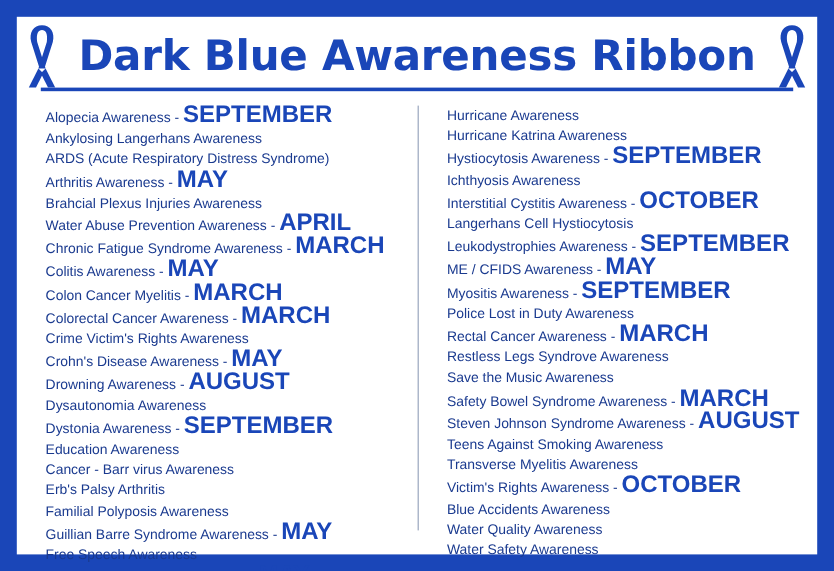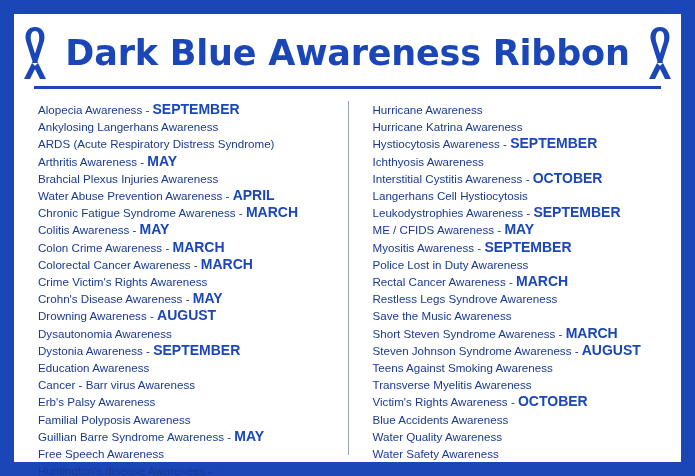--- a/index.html
+++ b/index.html
@@ -19,21 +19,21 @@
     top: 14px;
     width: 667px;
     height: 448px;
     background: #ffffff;
     box-sizing: border-box;
   }
   .header {
     display: flex;
     align-items: center;
     justify-content: center;
-    height: 72px;
+    height: 59px;
     padding: 6px 18px 0 18px;
     box-sizing: border-box;
   }
   .title {
     font-size: 35px;
     font-weight: bold;
     color: #1a46b8;
     letter-spacing: -0.2px;
     white-space: nowrap;
     padding: 0 14px;
@@ -65,21 +65,21 @@
     padding-left: 24px;
   }
   .entry {
     color: #1a3a8f;
     font-size: 11.6px;
     line-height: 17.2px;
     white-space: nowrap;
     font-family: "Liberation Sans", sans-serif;
   }
   .entry .month {
-    font-size: 14px;
+    font-size: 20px;
     font-weight: bold;
     color: #1a46b8;
   }
   .entry .dash {
     color: #1a3a8f;
   }
 </style>
 </head>
 <body>
 
@@ -108,50 +108,50 @@
   <div class="columns">
     <div class="col left" id="col-left">
         <div class="entry"><span>Alopecia Awareness</span><span class="dash"> - </span><span class="month">SEPTEMBER</span></div>
         <div class="entry"><span>Ankylosing Langerhans Awareness</span></div>
         <div class="entry"><span>ARDS (Acute Respiratory Distress Syndrome)</span></div>
         <div class="entry"><span>Arthritis Awareness</span><span class="dash"> - </span><span class="month">MAY</span></div>
         <div class="entry"><span>Brahcial Plexus Injuries Awareness</span></div>
         <div class="entry"><span>Water Abuse Prevention Awareness</span><span class="dash"> - </span><span class="month">APRIL</span></div>
         <div class="entry"><span>Chronic Fatigue Syndrome Awareness</span><span class="dash"> - </span><span class="month">MARCH</span></div>
         <div class="entry"><span>Colitis Awareness</span><span class="dash"> - </span><span class="month">MAY</span></div>
-        <div class="entry"><span>Colon Crime Awareness</span><span class="dash"> - </span><span class="month">MARCH</span></div>
+        <div class="entry"><span>Colon Cancer Myelitis</span><span class="dash"> - </span><span class="month">MARCH</span></div>
         <div class="entry"><span>Colorectal Cancer Awareness</span><span class="dash"> - </span><span class="month">MARCH</span></div>
         <div class="entry"><span>Crime Victim's Rights Awareness</span></div>
         <div class="entry"><span>Crohn's Disease Awareness</span><span class="dash"> - </span><span class="month">MAY</span></div>
         <div class="entry"><span>Drowning Awareness</span><span class="dash"> - </span><span class="month">AUGUST</span></div>
         <div class="entry"><span>Dysautonomia Awareness</span></div>
         <div class="entry"><span>Dystonia Awareness</span><span class="dash"> - </span><span class="month">SEPTEMBER</span></div>
         <div class="entry"><span>Education Awareness</span></div>
         <div class="entry"><span>Cancer - Barr virus Awareness</span></div>
-        <div class="entry"><span>Erb's Palsy Awareness</span></div>
+        <div class="entry"><span>Erb's Palsy Arthritis</span></div>
         <div class="entry"><span>Familial Polyposis Awareness</span></div>
         <div class="entry"><span>Guillian Barre Syndrome Awareness</span><span class="dash"> - </span><span class="month">MAY</span></div>
         <div class="entry"><span>Free Speech Awareness</span></div>
         <div class="entry"><span>Huntington's disease Awareness</span><span class="dash"> - </span><span class="month">MAY</span></div>
       </div>
     <div class="col right" id="col-right">
         <div class="entry"><span>Hurricane Awareness</span></div>
         <div class="entry"><span>Hurricane Katrina Awareness</span></div>
         <div class="entry"><span>Hystiocytosis Awareness</span><span class="dash"> - </span><span class="month">SEPTEMBER</span></div>
         <div class="entry"><span>Ichthyosis Awareness</span></div>
         <div class="entry"><span>Interstitial Cystitis Awareness</span><span class="dash"> - </span><span class="month">OCTOBER</span></div>
         <div class="entry"><span>Langerhans Cell Hystiocytosis</span></div>
         <div class="entry"><span>Leukodystrophies Awareness</span><span class="dash"> - </span><span class="month">SEPTEMBER</span></div>
         <div class="entry"><span>ME / CFIDS Awareness</span><span class="dash"> - </span><span class="month">MAY</span></div>
         <div class="entry"><span>Myositis Awareness</span><span class="dash"> - </span><span class="month">SEPTEMBER</span></div>
         <div class="entry"><span>Police Lost in Duty Awareness</span></div>
         <div class="entry"><span>Rectal Cancer Awareness</span><span class="dash"> - </span><span class="month">MARCH</span></div>
         <div class="entry"><span>Restless Legs Syndrove Awareness</span></div>
         <div class="entry"><span>Save the Music Awareness</span></div>
-        <div class="entry"><span>Short Steven Syndrome Awareness</span><span class="dash"> - </span><span class="month">MARCH</span></div>
+        <div class="entry"><span>Safety Bowel Syndrome Awareness</span><span class="dash"> - </span><span class="month">MARCH</span></div>
         <div class="entry"><span>Steven Johnson Syndrome Awareness</span><span class="dash"> - </span><span class="month">AUGUST</span></div>
         <div class="entry"><span>Teens Against Smoking Awareness</span></div>
         <div class="entry"><span>Transverse Myelitis Awareness</span></div>
         <div class="entry"><span>Victim's Rights Awareness</span><span class="dash"> - </span><span class="month">OCTOBER</span></div>
         <div class="entry"><span>Blue Accidents Awareness</span></div>
         <div class="entry"><span>Water Quality Awareness</span></div>
         <div class="entry"><span>Water Safety Awareness</span></div>
       </div>
   </div>
 

